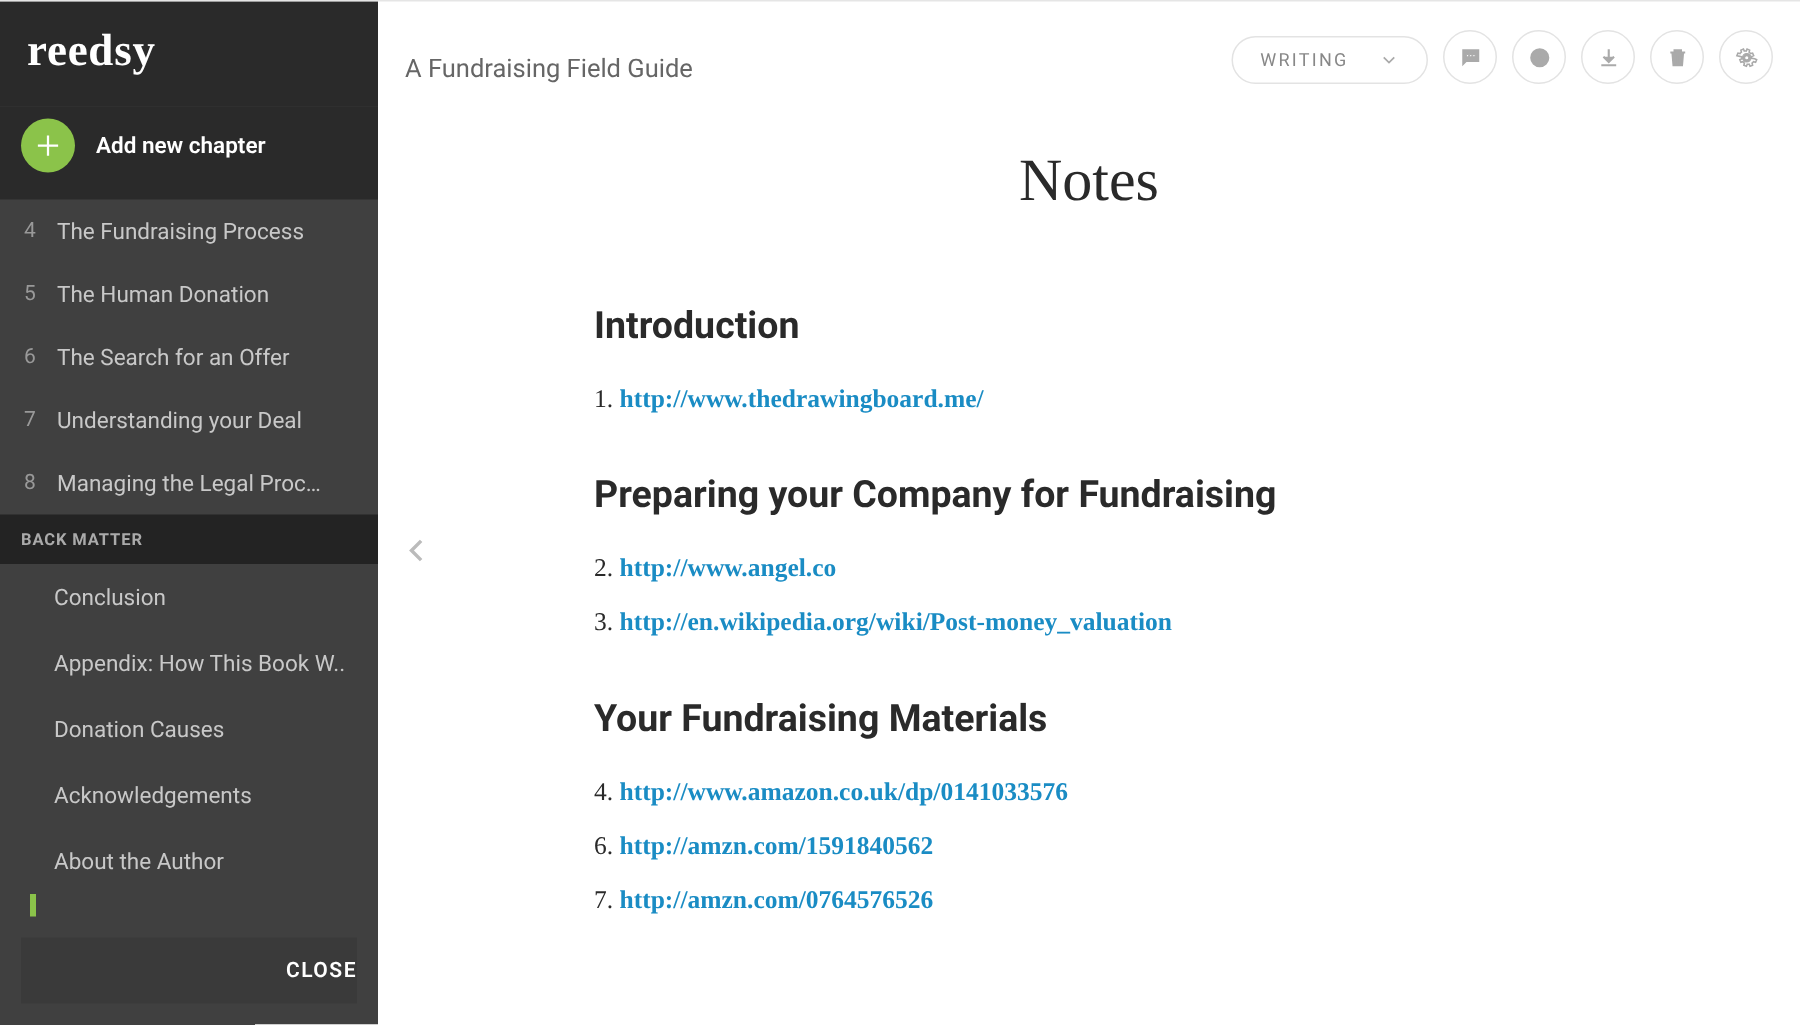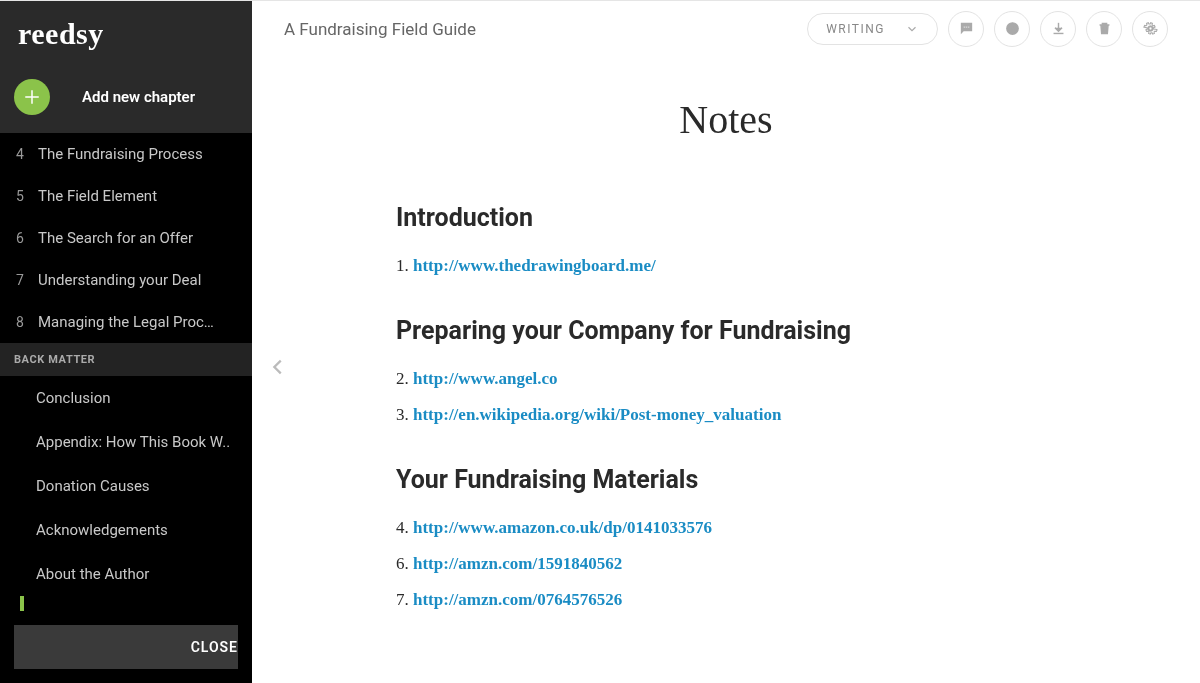--- a/index.html
+++ b/index.html
@@ -1,44 +1,44 @@
 <!DOCTYPE html>
 <html><head>
 <meta charset="utf-8">
 <style>
   * { margin: 0; padding: 0; box-sizing: border-box; }
   html, body { width: 1200px; height: 683px; font-family: -apple-system, BlinkMacSystemFont, "Segoe UI", Roboto, "Helvetica Neue", Arial, sans-serif; overflow: hidden; }
   body { display: flex; background: #fff; border-top: 1px solid #e5e5e5; }
 
   
-  .sidebar { width: 252px; background: #000000; color: #ccc; display: flex; flex-direction: column; height: 100%; }
+  .sidebar { width: 252px; background: #404040; color: #ccc; display: flex; flex-direction: column; height: 100%; }
   .brand { padding: 16px 18px 20px 18px; background:#2a2a2a;}
   .brand-text { font-size: 30px; font-weight: 600; color: #fff; letter-spacing: 0.5px; font-family: Georgia, serif;}
-  .add-row { display: flex; align-items: center; gap: 32px; padding: 8px 14px 18px 14px; background:#2a2a2a; }
+  .add-row { display: flex; align-items: center; gap: 14px; padding: 8px 14px 18px 14px; background:#2a2a2a; }
   .add-btn { width: 36px; height: 36px; border-radius: 50%; background: #8bc34a; display: flex; align-items: center; justify-content: center; flex-shrink: 0; }
   .add-btn svg { width: 18px; height: 18px; fill: #fff; }
   .add-label { color: #fff; font-weight: 600; font-size: 15px; }
 
   .chapters { flex: 0 0 auto; }
   .ch-item { display: flex; align-items: center; padding: 12px 16px; font-size: 15px; color: #c8c8c8; cursor: pointer; }
   .ch-num { width: 22px; color: #999; font-size: 14px; }
   .ch-title { white-space: nowrap; overflow: hidden; text-overflow: ellipsis; }
 
   .section-label { background: #232323; padding: 10px 14px; font-size: 11px; font-weight: 700; letter-spacing: 0.6px; color: #aaa; }
 
   .back-items { flex: 1 1 auto; overflow: hidden; padding-left: 20px; }
   .back-item { padding: 13px 16px; font-size: 15px; color: #c8c8c8; cursor: pointer; white-space: nowrap; overflow: hidden; text-overflow: ellipsis; }
   .back-item.selected { color: #fff; position: relative; }
   .back-item.selected::before { content: ""; position: absolute; left: 0; top: 0; bottom: 0; width: 4px; background: #8bc34a; }
 
   .close-btn { margin: 14px; padding: 14px 0; background: #3a3a3a; color: #fff; text-align: right; font-size: 14px; font-weight: 600; letter-spacing: 1px; cursor: pointer; }
 
   
   .main { flex: 1; display: flex; flex-direction: column; position: relative; }
-  .topbar { height: 55px; display: flex; align-items: center; padding: 0 32px; gap: 10px; }
+  .topbar { height: 55px; display: flex; align-items: flex-end; padding: 0 18px; gap: 10px; }
   .book-title { font-size: 17px; color: #666; flex: 0 0 auto; }
   .top-spacer { flex: 1; }
   .mode-pill { border: 1px solid #e3e3e3; border-radius: 20px; padding: 8px 18px; display: flex; align-items: center; gap: 20px; color: #888; font-size: 12px; font-weight: 400; letter-spacing: 1.5px; cursor: pointer; }
   .mode-pill svg { width: 14px; height: 14px; stroke: #aaa; fill: none; stroke-width: 2; }
   .icon-btn { width: 36px; height: 36px; border: 1px solid #e3e3e3; border-radius: 50%; display: flex; align-items: center; justify-content: center; cursor: pointer; }
   .icon-btn svg { width: 17px; height: 17px; fill: #aaa; stroke: #aaa; }
 
   .content-wrap { flex: 1; position: relative; overflow: hidden; }
   .prev-arrow { position: absolute; left: 15px; top: 300px; cursor: pointer; }
   .prev-arrow svg { width: 22px; height: 22px; stroke: #bbb; fill: none; stroke-width: 2.5; }
@@ -69,21 +69,21 @@
     <span class="add-label">Add new chapter</span>
   </div>
 
   <div class="chapters">
     <div class="ch-item">
       <span class="ch-num">4</span>
       <span class="ch-title">The Fundraising Process</span>
     </div>
     <div class="ch-item">
       <span class="ch-num">5</span>
-      <span class="ch-title">The Field Element</span>
+      <span class="ch-title">The Human Donation</span>
     </div>
     <div class="ch-item">
       <span class="ch-num">6</span>
       <span class="ch-title">The Search for an Offer</span>
     </div>
     <div class="ch-item">
       <span class="ch-num">7</span>
       <span class="ch-title">Understanding your Deal</span>
     </div>
     <div class="ch-item">

